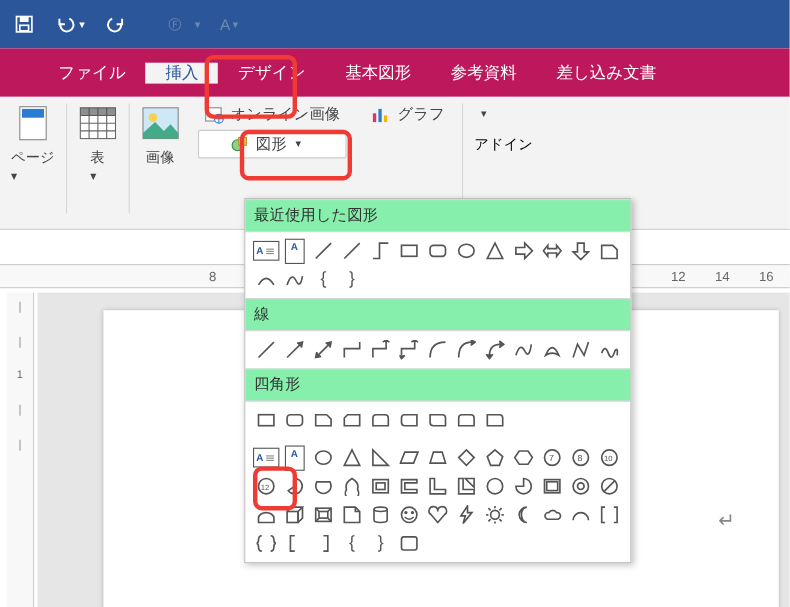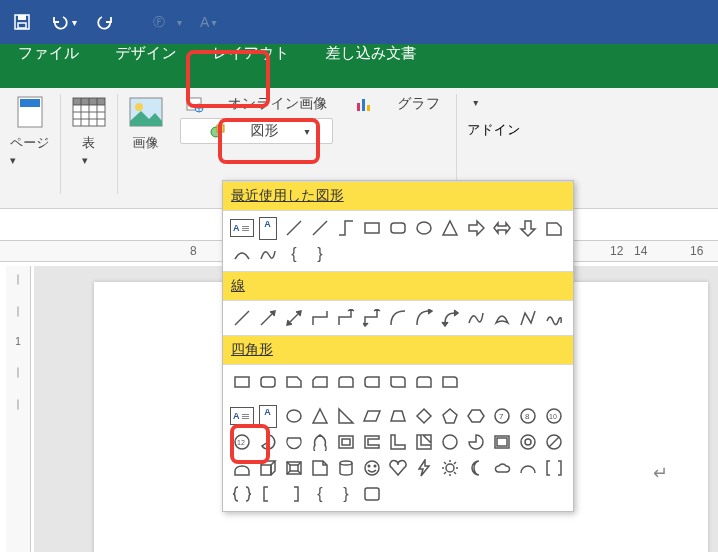--- a/index.html
+++ b/index.html
@@ -15,24 +15,25 @@
   .titlebar {
     background: #2b579a;
     height: 44px;
     display: flex;
     align-items: center;
     padding: 0 8px;
     gap: 10px;
   }
   .titlebar .tb-item { color: #fff; display: flex; align-items: center; gap: 2px; padding: 4px; }
   .tabbar {
-    background: #15803d;
+    background: #be185d;
     height: 44px;
     display: flex;
-    align-items: flex-start;
+    align-items: center;
+    padding-left: 35px;
   }
   .tab {
     color: #fff;
     padding: 0 18px;
     display: flex;
     align-items: center;
     font-size: 15px;
     cursor: pointer;
   }
   .tab.active {
@@ -44,46 +45,45 @@
     border-bottom: 1px solid #d0d0d0;
     height: 120px;
     display: flex;
     align-items: flex-start;
     position: relative;
   }
   .ribbon-group { padding: 6px 10px; display:flex; flex-direction:column; align-items:center; gap:4px;}
   .ribbon-group .label { font-size: 13px; color: #444; }
   .vline { width:1px; background:#d8d8d8; height:100px; margin-top:6px; }
   .bigicon { width: 36px; height: 36px; display:flex; align-items:center; justify-content:center;}
-  .smallbtn { display:flex; align-items:center; gap:24px; padding:3px 6px; font-size:14px; color:#444;}
+  .smallbtn { display:flex; align-items:center; gap:6px; padding:3px 6px; font-size:14px; color:#444;}
   .highlight {
     position: absolute;
     border: 4px solid #ef3b33;
     border-radius: 8px;
     pointer-events: none;
     z-index: 20;
   }
   .dropdown {
     position: absolute;
     top: 180px;
     left: 222px;
     width: 350px;
     background: #fff;
     border: 1px solid #bfbfbf;
     box-shadow: 2px 2px 6px rgba(0,0,0,0.25);
     z-index: 10;
   }
   .dd-section-title {
-    background: #fde047;
+    background: #86efac;
     border-top: 1px solid #d8d8d8;
     border-bottom: 1px solid #d8d8d8;
     padding: 5px 8px;
     font-size: 14px;
     color: #333;
-    text-decoration: underline;
   }
   .dd-grid {
     display: flex;
     flex-wrap: wrap;
     padding: 4px 6px;
     gap: 0px;
   }
   .shape-item {
     width: 26px;
     height: 26px;
@@ -166,22 +166,24 @@
     <span style="color:#9ab;font-size:10px">▾</span>
   </div>
   <div class="tb-item" style="opacity:0.6;">
     <span style="color:#9ab;font-size:14px">A</span>
     <span style="color:#9ab;font-size:10px">▾</span>
   </div>
 </div>
 
 <div class="tabbar">
   <div class="tab">ファイル</div>
+  <div class="tab active">挿入</div>
   <div class="tab">デザイン</div>
-  <div class="tab">レイアウト</div>
+  <div class="tab">基本図形</div>
+  <div class="tab">参考資料</div>
   <div class="tab">差し込み文書</div>
 </div>
 
 <div class="ribbon">
   <div class="ribbon-group">
     <div class="bigicon">
       <svg width="28" height="34" viewBox="0 0 28 34">
           <rect x="2" y="2" width="24" height="30" fill="#fff" stroke="#888"></rect>
           <rect x="4" y="4" width="20" height="8" fill="#2b7cd3"></rect>
         </svg>
@@ -252,21 +254,21 @@
       <span style="font-size:10px">▾</span>
     </div>
     <div class="label" style="text-align:center">アドイン</div>
   </div>
 </div>
 
 <div class="ruler-corner">L</div>
 <div class="ruler">
   <span class="ruler-num" style="left:190px">8</span>
   <span class="ruler-num" style="left:610px">12</span>
-  <span class="ruler-num" style="left:634px">14</span>
+  <span class="ruler-num" style="left:650px">14</span>
   <span class="ruler-num" style="left:690px">16</span>
 </div>
 <div class="vruler">
   <div>｜</div>
     <div>｜</div>
     <div>1</div>
     <div>｜</div>
     <div>｜</div>
 </div>
 <div class="docarea">

